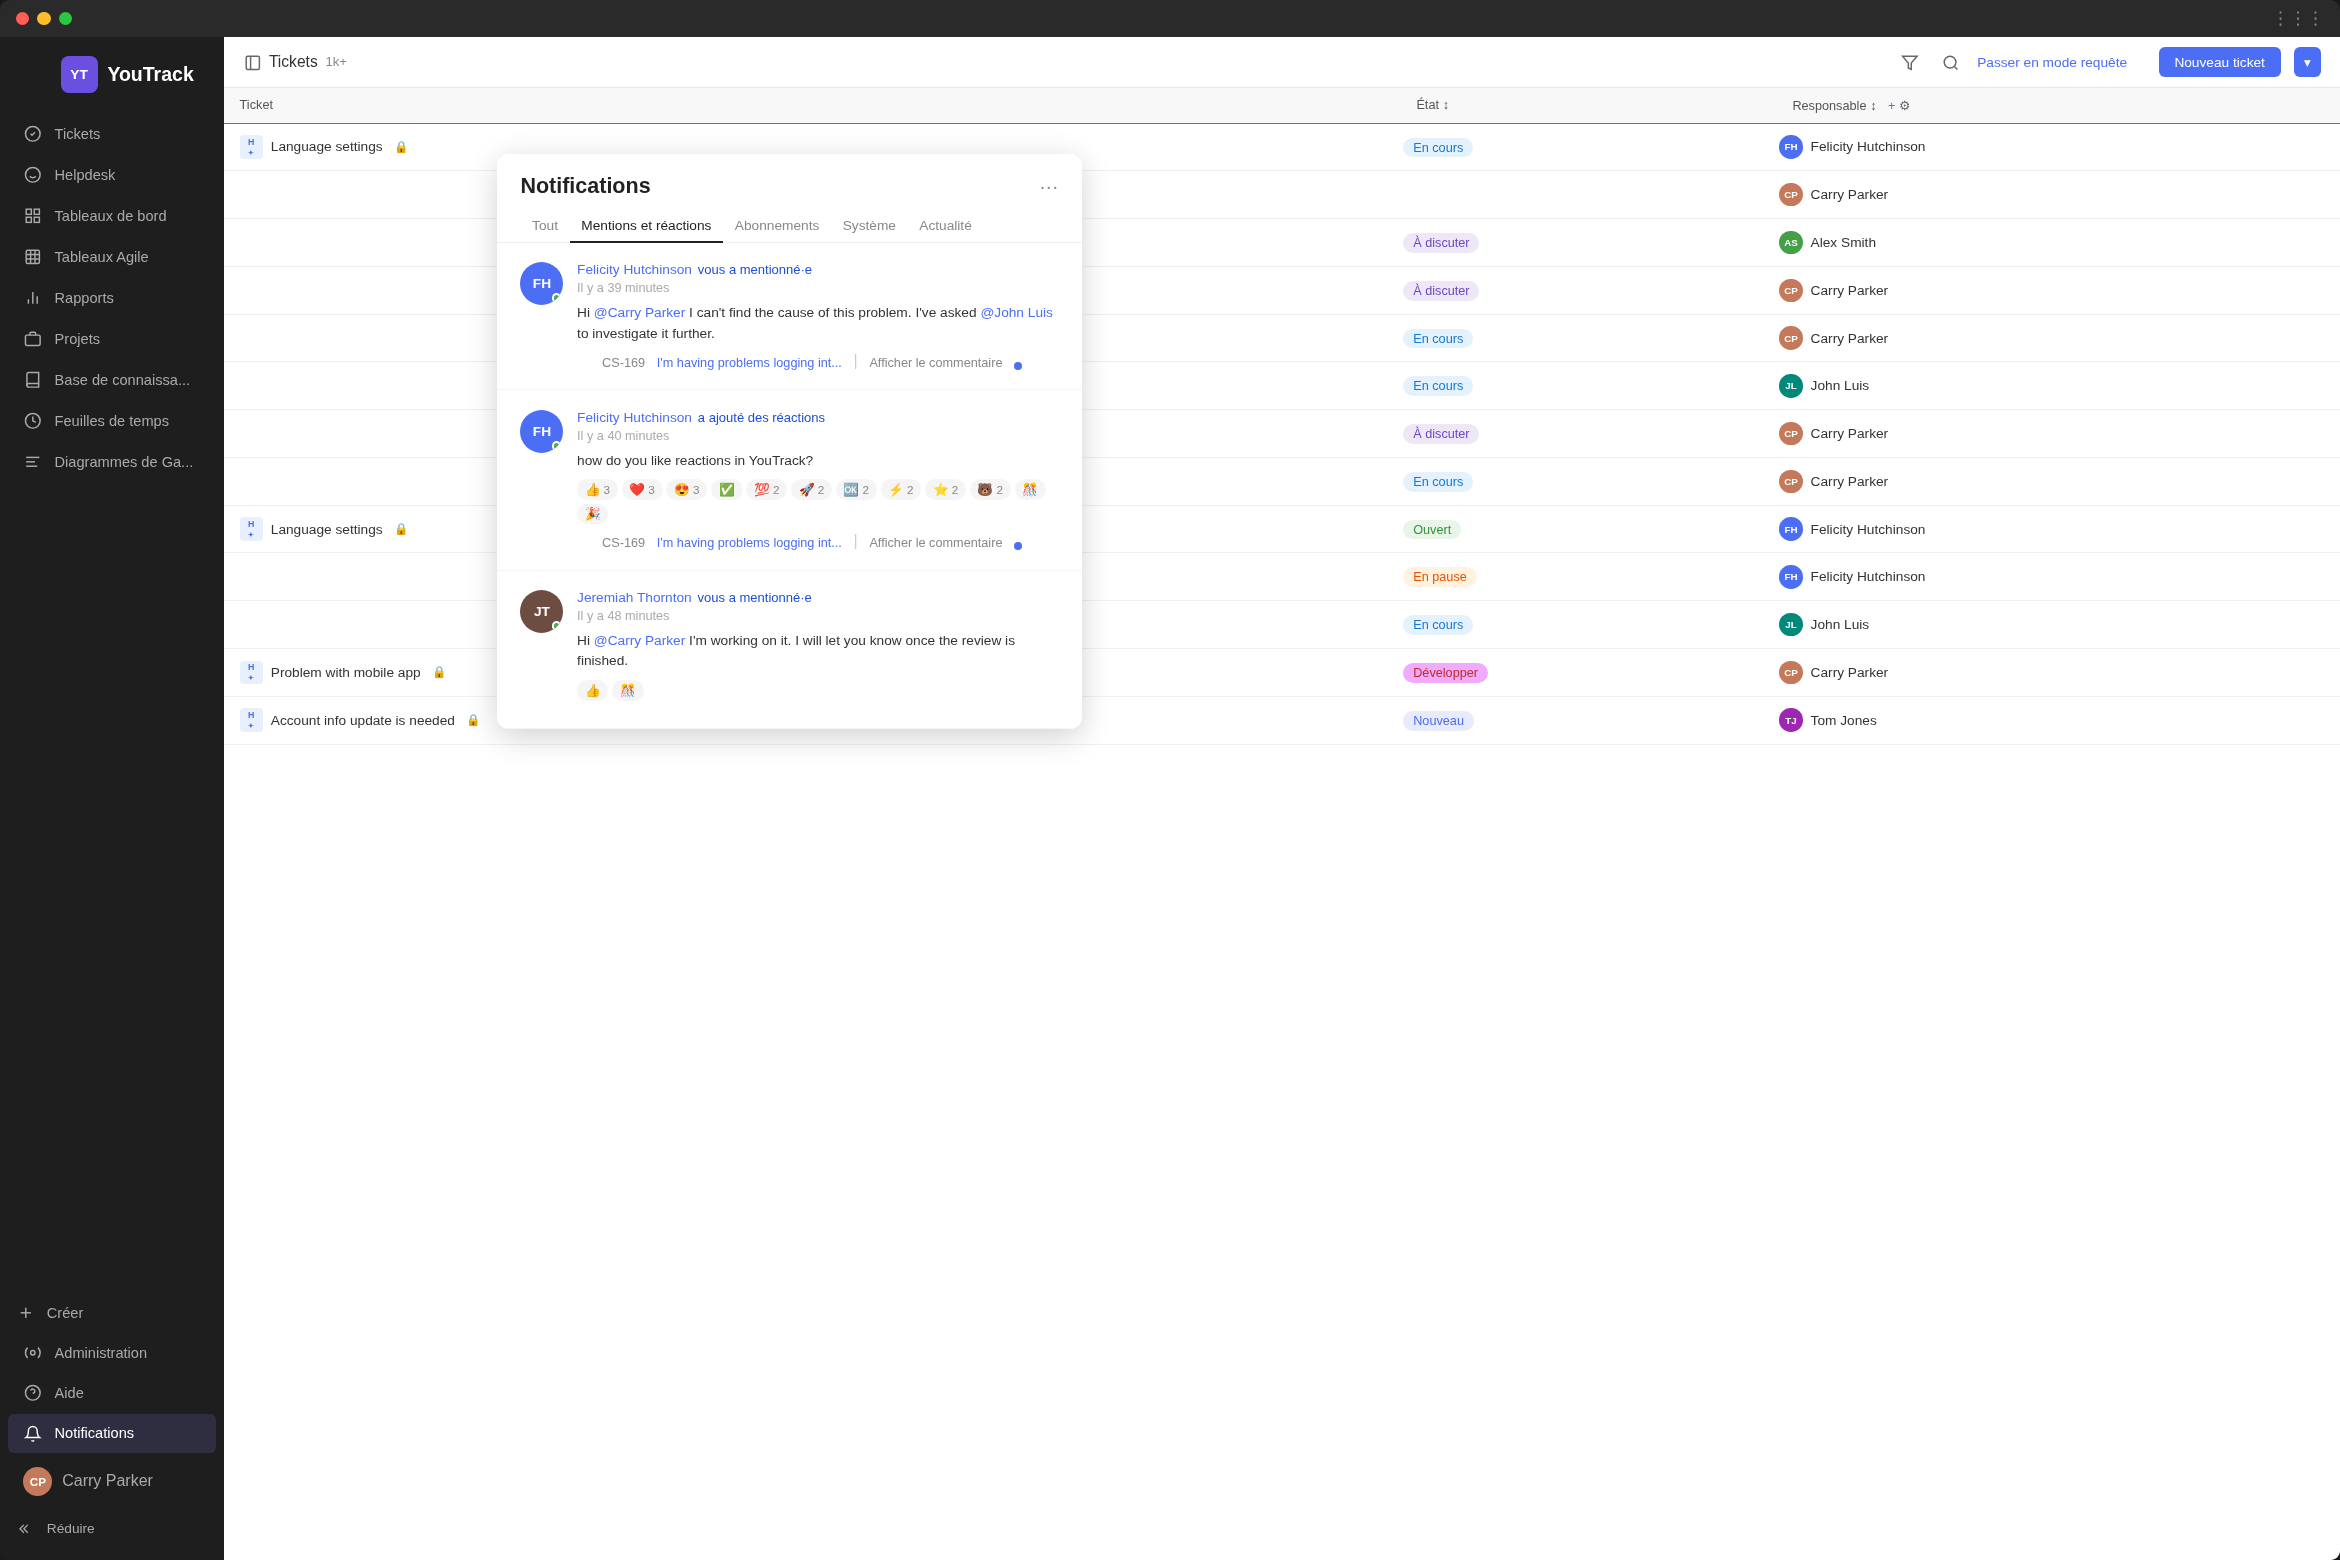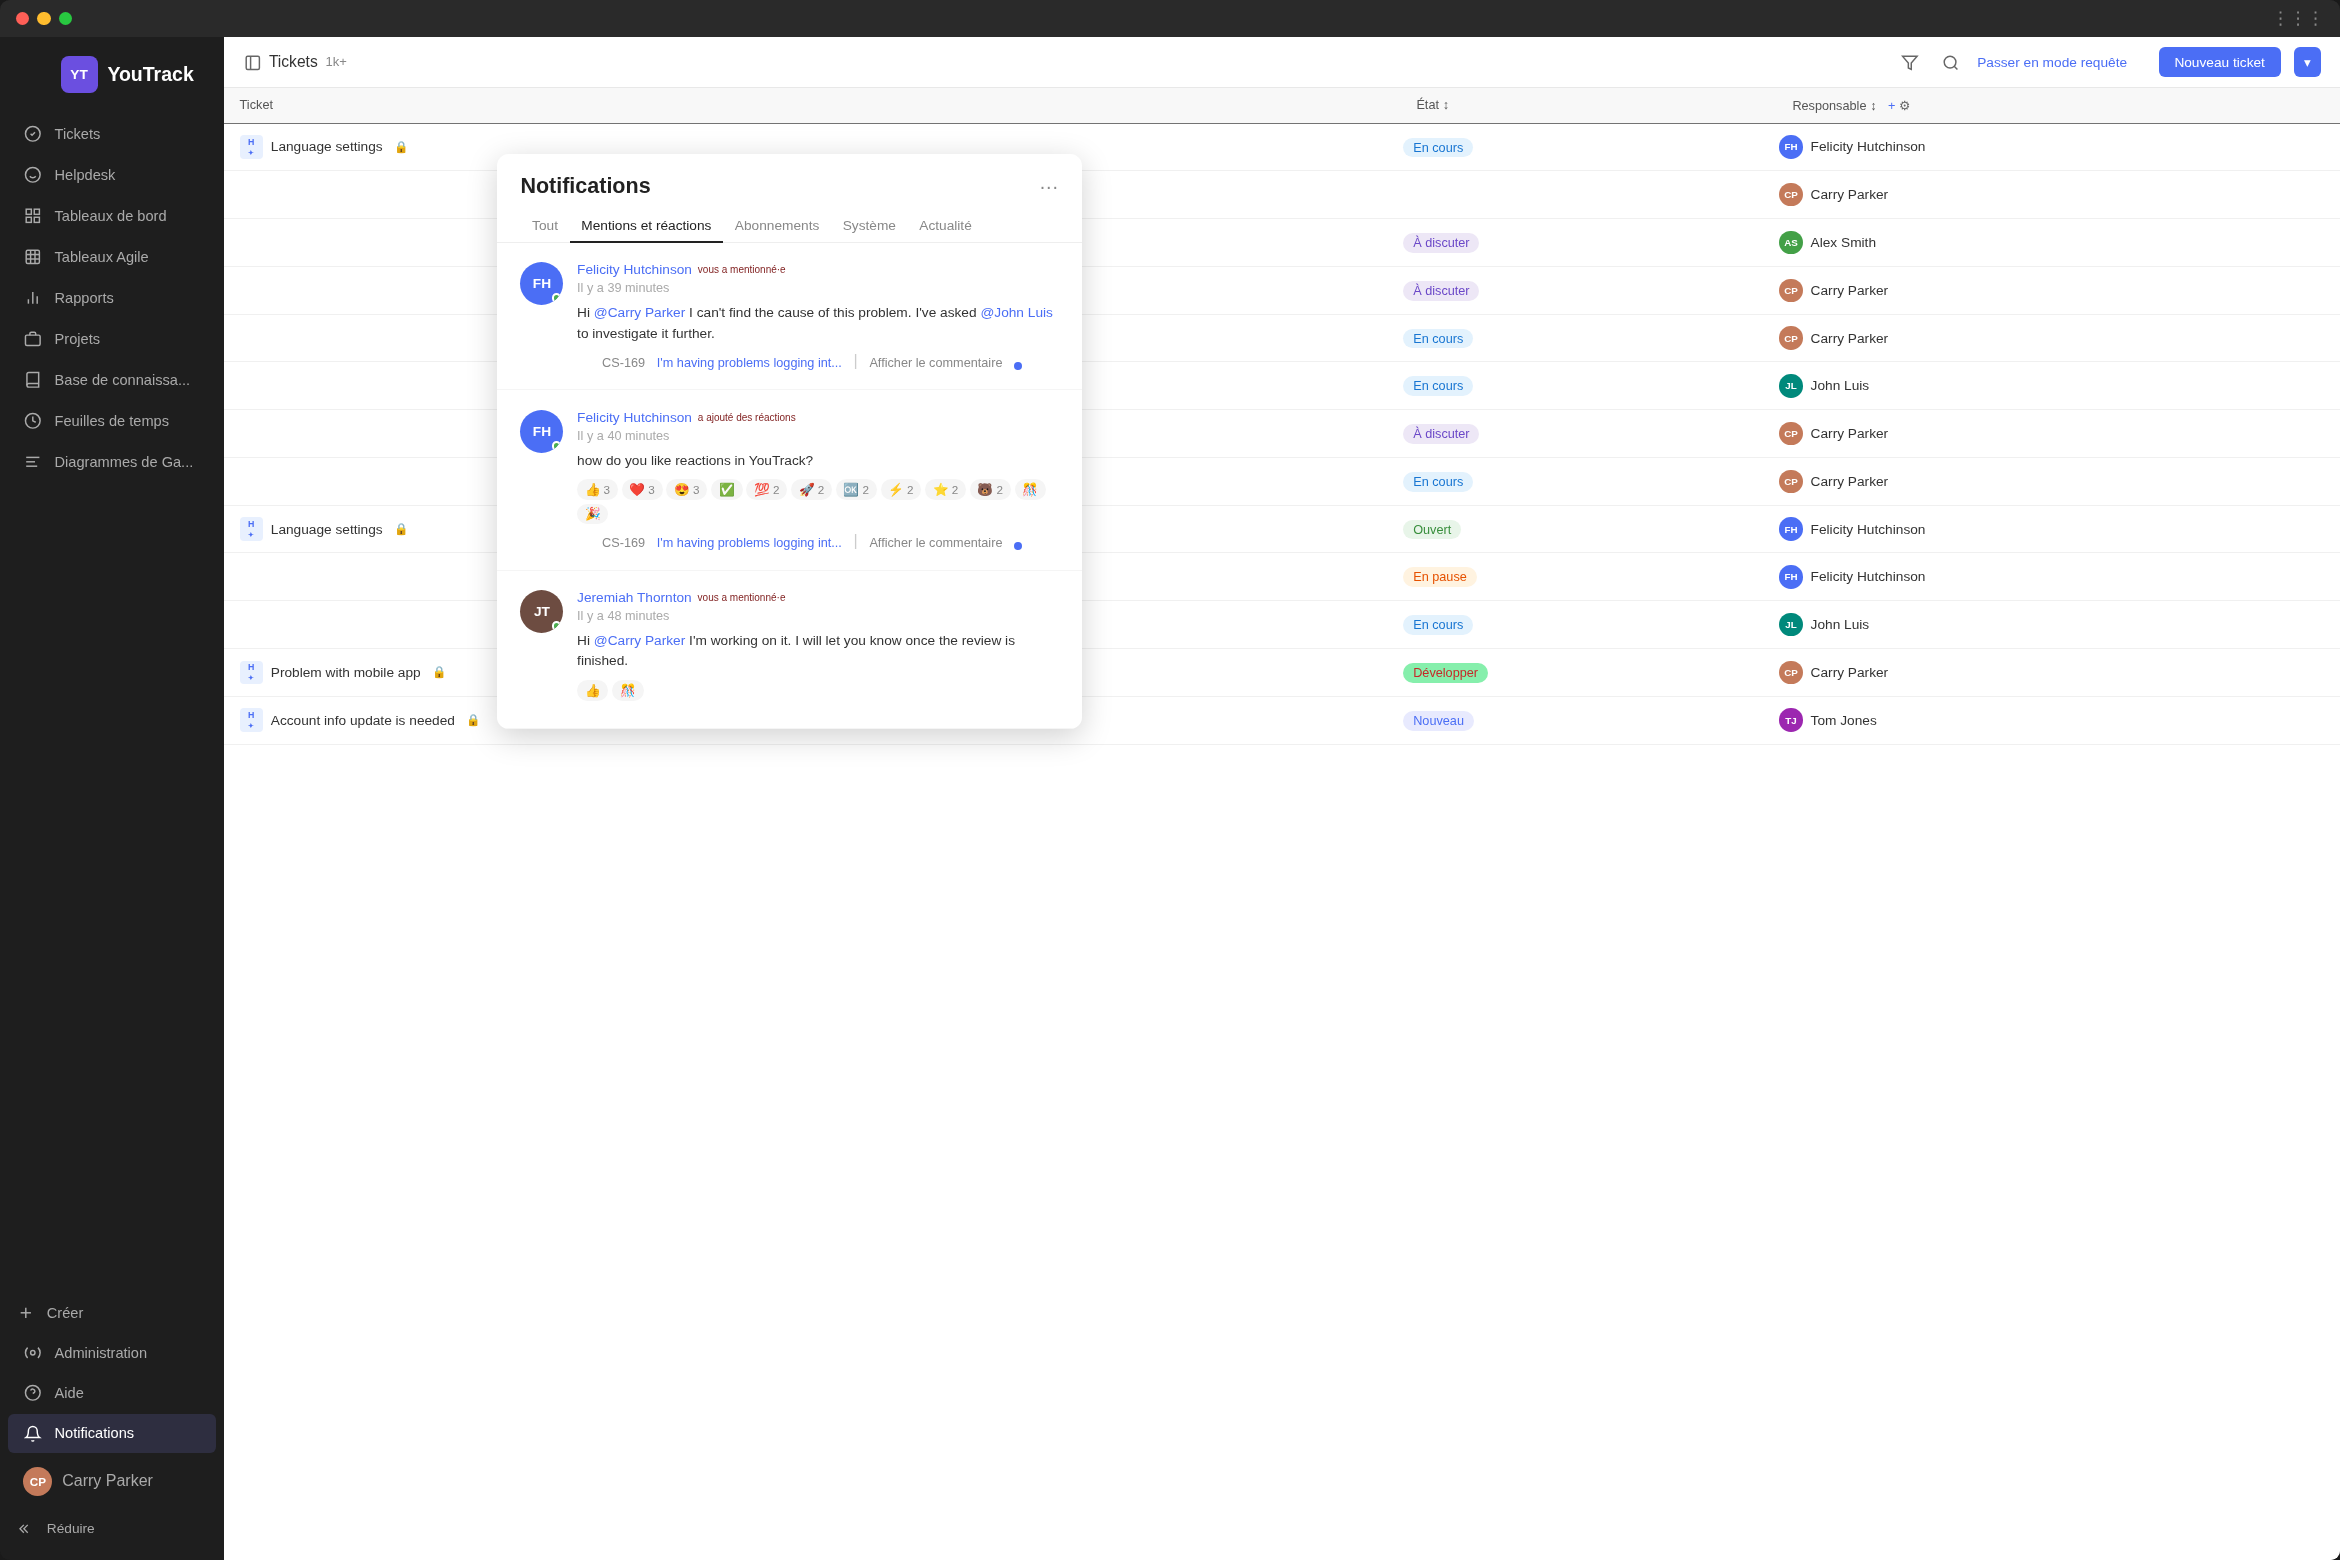--- a/index.html
+++ b/index.html
@@ -53,21 +53,21 @@
     .table td { padding: 11.7px 15.6px; border-bottom: 1px solid #f0f0f0; font-size: 13.7px; color: #333; }
     .table-ticket { display: flex; align-items: center; gap: 7.8px; }
     .ticket-icon { width: 23.4px; height: 23.4px; background: #e8f0fe; border-radius: 3.9px; display: flex; align-items: center; justify-content: center; font-size: 9.8px; color: #4b6ef5; flex-shrink: 0; position: relative; }
     .ticket-name { color: #333; font-size: 13.7px; }
     .lock-icon { color: #bbb; font-size: 11.7px; margin-left: 3.9px; }
     .status-badge { padding: 2.9px 9.8px; border-radius: 11.7px; font-size: 12.7px; white-space: nowrap; }
     .status-en-cours { color: #1976d2; background: #e3f2fd; }
     .status-discuter { color: #6b48c8; background: #ede7f6; }
     .status-ouvert { color: #388e3c; background: #e8f5e9; }
     .status-pause { color: #e65100; background: #fff3e0; }
-    .status-developper { color: #c62828; background: #86efac; }
+    .status-developper { color: #c62828; background: #f0abfc; }
     .status-nouveau { color: #4b6ef5; background: #e8eafe; }
     .responsable { display: flex; align-items: center; gap: 7.8px; }
     .resp-avatar { width: 23.4px; height: 23.4px; border-radius: 50%; display: flex; align-items: center; justify-content: center; color: white; font-size: 9.8px; font-weight: bold; flex-shrink: 0; }
     .avatar-blue { background: #4b6ef5; }
     .avatar-orange { background: #c47a5a; }
     .avatar-green { background: #43a047; }
     .avatar-teal { background: #00897b; }
     .avatar-purple { background: #9c27b0; }
     .col-sort { cursor: pointer; display: inline-flex; align-items: center; gap: 3.9px; margin-left: 13px; }
     .col-add { color: #4b6ef5; cursor: pointer; margin-left: 7.8px; }
@@ -91,21 +91,21 @@
     .notif-tabs { display: flex; gap: 0; padding: 11.7px 23.4px 0; border-bottom: 1px solid #eee; }
     .notif-tab { padding: 7.8px 11.7px; font-size: 13.7px; color: #888; cursor: pointer; white-space: nowrap; border-bottom: 2px solid transparent; margin-bottom: -1px; }
     .notif-tab.active { color: #222; border-bottom: 2px solid #222; font-weight: 500; }
     .notif-list { max-height: 546px; overflow-y: auto; }
     .notif-item { padding: 19.5px 23.4px; border-bottom: 1px solid #f5f5f5; display: flex; gap: 13.7px; }
     .notif-avatar { width: 43px; height: 43px; border-radius: 50%; flex-shrink: 0; display: flex; align-items: center; justify-content: center; color: white; font-size: 13.7px; font-weight: bold; overflow: hidden; position: relative; }
     .online-dot { position: absolute; bottom: 2px; right: 2px; width: 9.8px; height: 9.8px; background: #4caf50; border-radius: 50%; border: 2px solid white; }
     .notif-content { flex: 1; }
     .notif-meta { display: flex; align-items: center; gap: 5.9px; margin-bottom: 3.9px; flex-wrap: wrap; }
     .notif-name { color: #4b6ef5; font-size: 13.7px; font-weight: 500; cursor: pointer; }
-    .notif-action { color: #7f1d1d; font-size: 10px; }
+    .notif-action { color: #1d4ed8; font-size: 13px; }
     .notif-time { color: #aaa; font-size: 12.7px; margin-bottom: 7.8px; }
     .notif-text { color: #333; font-size: 13.7px; line-height: 1.5; margin-bottom: 7.8px; }
     .notif-mention { color: #4b6ef5; font-weight: 500; }
     .notif-link-row { display: flex; align-items: flex-end; gap: 11.7px; margin-left: 25px; }
     .notif-ticket-ref { color: #888; font-size: 12.7px; }
     .notif-ticket-link { color: #4b6ef5; font-size: 12.7px; cursor: pointer; }
     .notif-view { color: #888; font-size: 12.7px; cursor: pointer; }
     .notif-unread { width: 7.8px; height: 7.8px; background: #4b6ef5; border-radius: 50%; flex-shrink: 0; margin-top: 3.9px; }
     .reactions { display: flex; flex-wrap: wrap; gap: 3.9px; margin-bottom: 7.8px; }
     .reaction-pill { background: #f5f5f5; border-radius: 11.7px; padding: 2.9px 7.8px; font-size: 12.7px; color: #555; display: flex; align-items: center; gap: 2.9px; }

